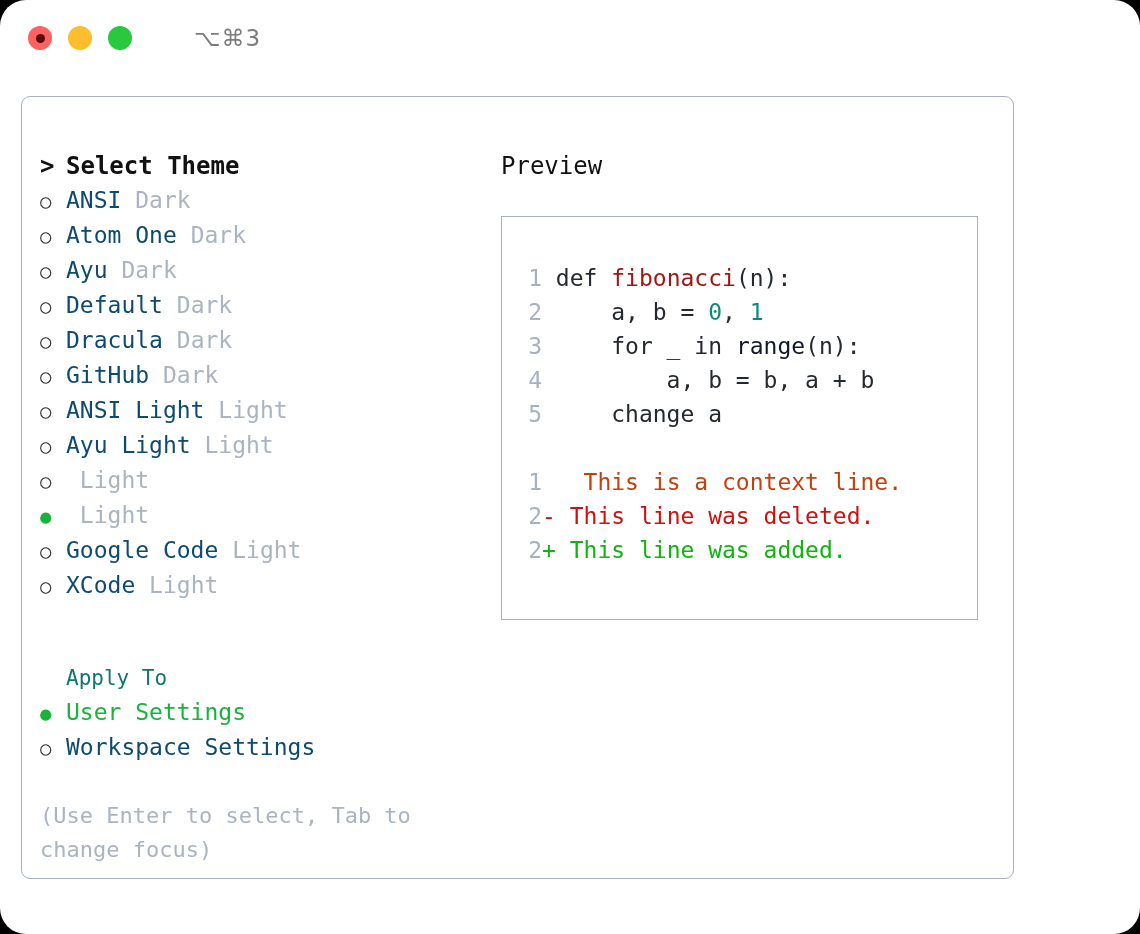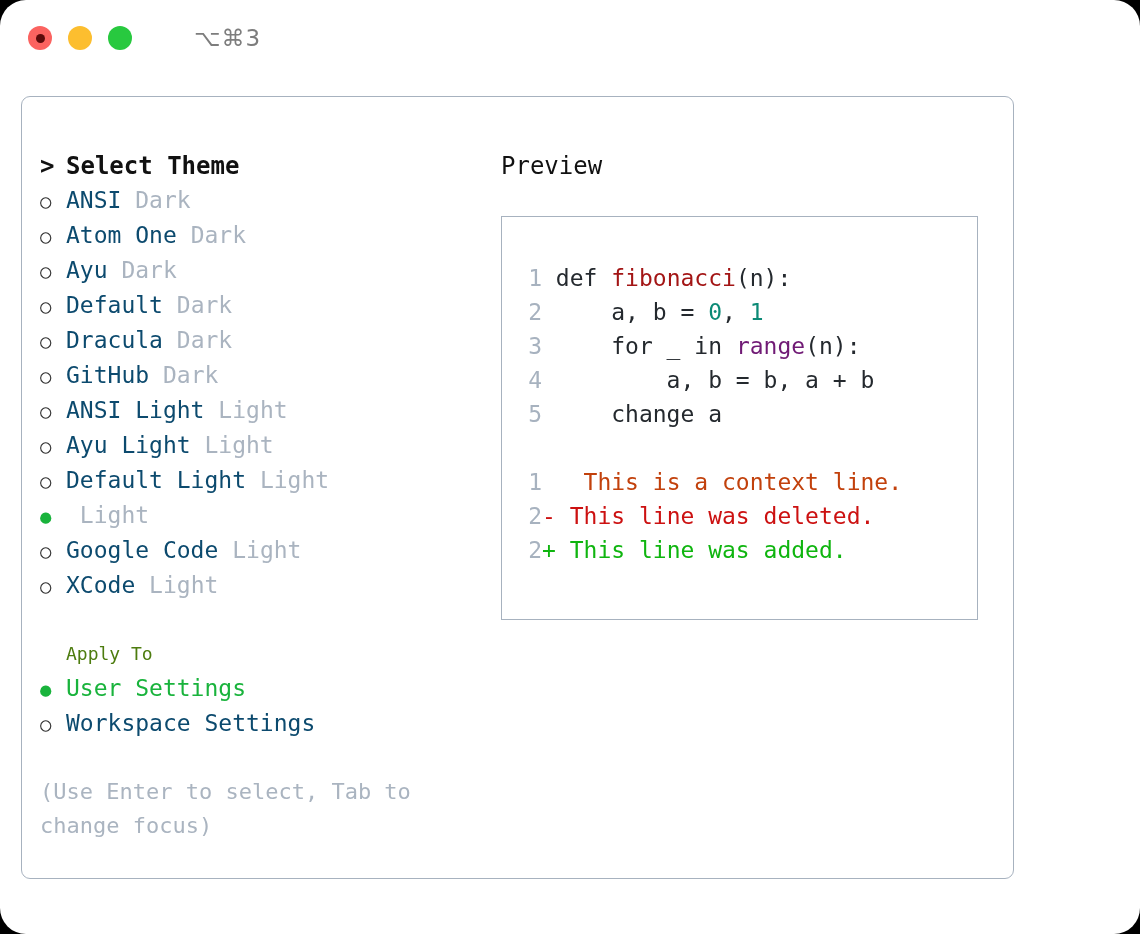--- a/index.html
+++ b/index.html
@@ -121,25 +121,26 @@
     line-height: 34px;
   }
   .bullet.sel { color: #19b33c; }
   .row.sel .label { color: #19b33c; }
   .label { color: #0c4a6e; }
   .meta  { color: #aab4c0; }
 
   .spacer-sm { height: 34px; }
 
   .apply-title {
-    font-size: 18px;
-    line-height: 34px;
-    color: #4d7c0f;
+    font-size: 21px;
+    line-height: 34px;
+    color: #0f766e;
     padding-left: 26px;
     white-space: pre;
+    margin-top: 24px;
   }
 
   .hint {
     margin-top: 34px;
     font-size: 22px;
     line-height: 34px;
     color: #aab4c0;
     width: 400px;
     white-space: pre-wrap;
   }
@@ -168,21 +169,21 @@
     white-space: pre;
     color: #24292e;
   }
   .lineno {
     color: #a7b2bf;
     display: inline-block;
     width: 22px;
     text-align: right;
   }
   .kw-fn   { color: #a31515; }
-  .kw-call { color: #701a75; }
+  .kw-call { color: #0f172a; }
   .num     { color: #0c8a76; }
 
   .diff-gap { height: 34px; }
   .diff-ctx { color: #c2410c; }
   .diff-del { color: #cc1111; }
   .diff-add { color: #0fb50f; }
 </style>
 </head>
 <body>
 
@@ -204,21 +205,21 @@
 
         <div>
           <div class="row"><span class="bullet">○</span><span class="label">ANSI</span><span class="meta"> </span><span class="meta">Dark</span></div>
           <div class="row"><span class="bullet">○</span><span class="label">Atom One</span><span class="meta"> </span><span class="meta">Dark</span></div>
           <div class="row"><span class="bullet">○</span><span class="label">Ayu</span><span class="meta"> </span><span class="meta">Dark</span></div>
           <div class="row"><span class="bullet">○</span><span class="label">Default</span><span class="meta"> </span><span class="meta">Dark</span></div>
           <div class="row"><span class="bullet">○</span><span class="label">Dracula</span><span class="meta"> </span><span class="meta">Dark</span></div>
           <div class="row"><span class="bullet">○</span><span class="label">GitHub</span><span class="meta"> </span><span class="meta">Dark</span></div>
           <div class="row"><span class="bullet">○</span><span class="label">ANSI Light</span><span class="meta"> </span><span class="meta">Light</span></div>
           <div class="row"><span class="bullet">○</span><span class="label">Ayu Light</span><span class="meta"> </span><span class="meta">Light</span></div>
-          <div class="row"><span class="bullet">○</span><span class="label">Default Light</span><span class="meta"> </span><span class="meta">Light</span></div>
+          <div class="row"><span class="bullet">○</span><span class="meta"> </span><span class="meta">Light</span></div>
           <div class="row sel"><span class="bullet sel">●</span><span class="meta"> </span><span class="meta">Light</span></div>
           <div class="row"><span class="bullet">○</span><span class="label">Google Code</span><span class="meta"> </span><span class="meta">Light</span></div>
           <div class="row"><span class="bullet">○</span><span class="label">XCode</span><span class="meta"> </span><span class="meta">Light</span></div>
         </div>
 
         <div class="spacer-sm"></div>
 
         <div class="apply-title">Apply To</div>
 
         <div>

